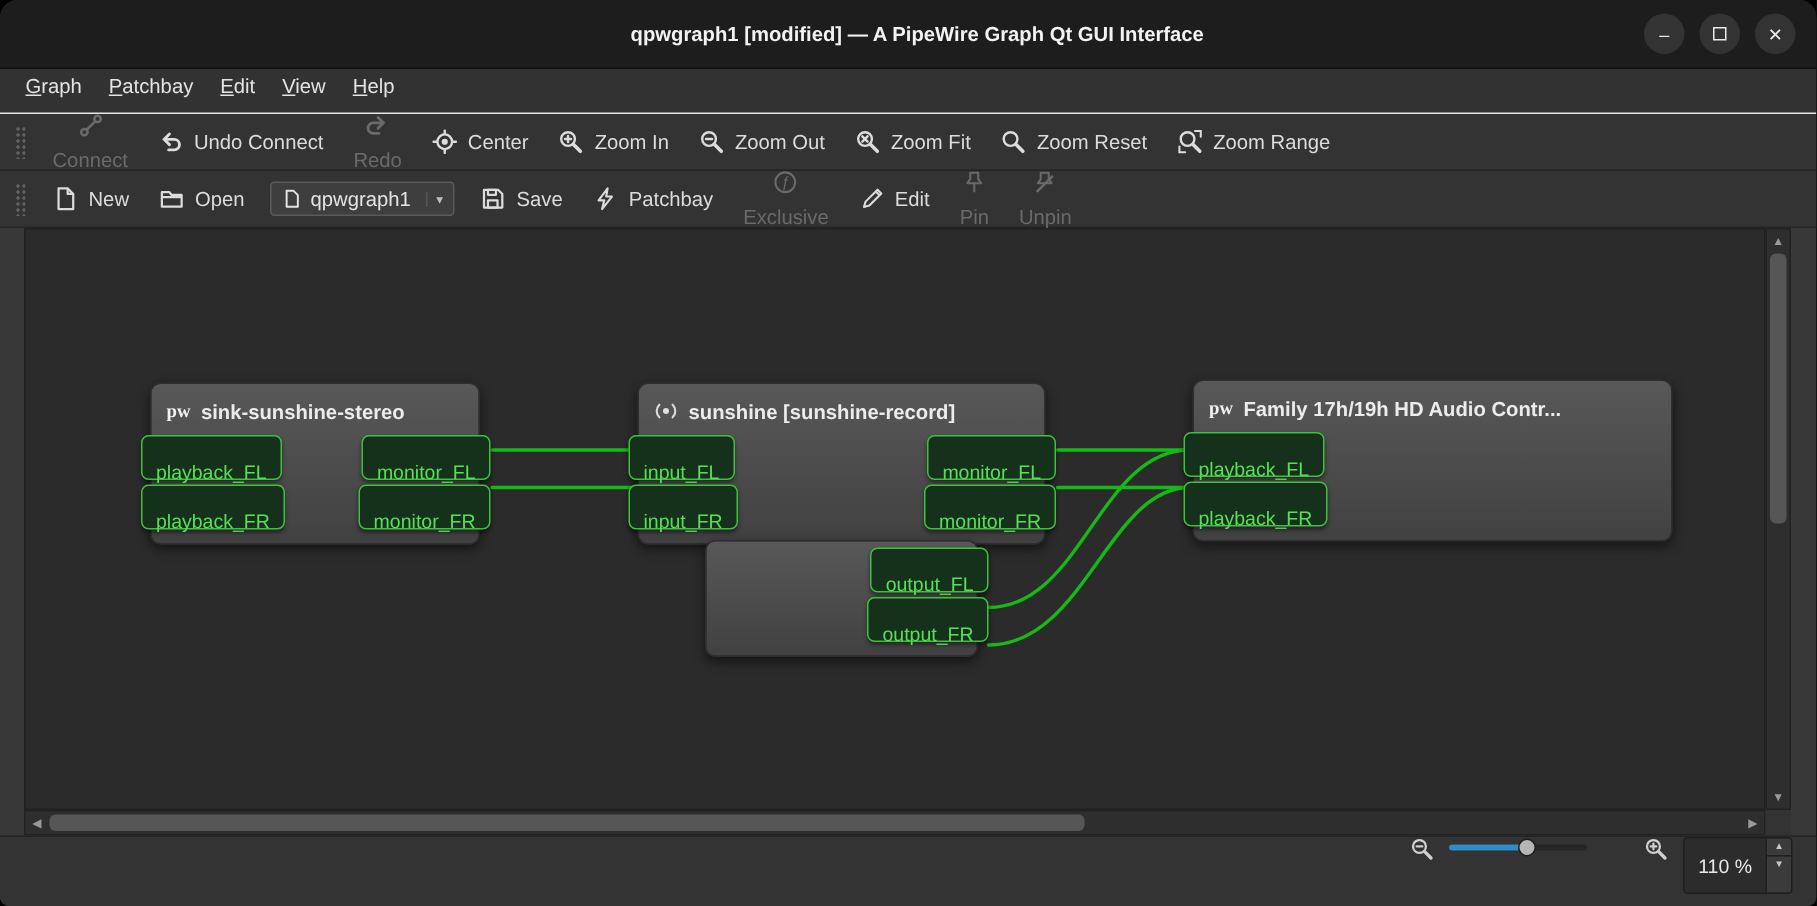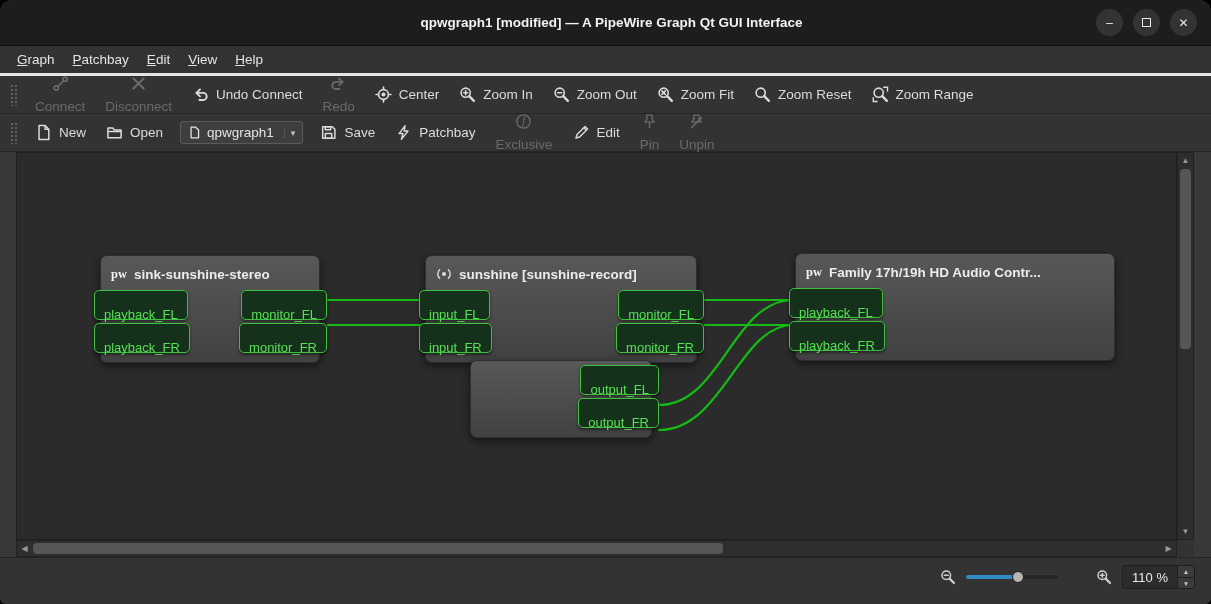--- a/index.html
+++ b/index.html
@@ -12,22 +12,22 @@
   
   .titlebar { height:46px; background:#1d1d1d; display:flex; align-items:center;
               justify-content:center; position:relative; border-bottom:1px solid #101010;padding-left:12px; }
   .title { color:#f2f2f2; font-weight:bold; font-size:13.5px; }
   .winbtns { position:absolute; right:14px; top:0; height:100%; display:flex; align-items:center; gap:10px; }
   .wbtn { width:27px; height:27px; border-radius:50%; background:#333333; color:#e9e9e9;
           display:flex; align-items:center; justify-content:center; font-size:12px; line-height:1; }
   .maxglyph { width:9px; height:9px; border:1.4px solid #e9e9e9; display:block; }
 
   
-  .menubar { height:30px; background:#323232; display:flex; align-items:center;
-             padding:0 8px; border-bottom:3px solid #e5e5e5; }
+  .menubar { height:30px; background:#323232; display:flex; 
+             padding:0 8px; border-bottom:1px solid #e5e5e5; }
   .menu-item { color:#e4e4e4; font-size:13.5px; padding:4px 9px; display:inline-block; }
   .menu-item::first-letter { text-decoration:underline; }
 
   
   .toolbar { height:38px; background:#333333; display:flex; align-items:center;
              border-bottom:1px solid #242424; padding:0 6px; gap:2px; }
   .thandle { width:7px; height:22px; margin:0 7px 0 4px;
              background-image:radial-gradient(circle,#606060 1px,transparent 1.2px);
              background-size:4px 4px; }
   .tbtn { display:flex; align-items:center; gap:7px; color:#dcdcdc; font-size:13.5px;
@@ -68,21 +68,21 @@
              background:#2e2e2e; border:1px solid #222; }
   .corner  { position:absolute; left:1177px; top:540px; width:17px; height:17px; background:#333; }
   .sarrow { position:absolute; color:#9a9a9a; font-size:8px; width:15px; height:15px;
             display:flex; align-items:center; justify-content:center; }
   .vhandle { position:absolute; left:2px; top:16px; width:11px; height:180px; background:#565656; border-radius:4px; }
   .hhandle { position:absolute; top:2px; left:16px; width:690px; height:11px; background:#565656; border-radius:4px; }
 
   
   .statusbar { position:absolute; left:0; top:557px; width:1211px; height:47px;
                background:#333333; border-top:1px solid #242424; }
-  .zoomctl { position:absolute; right:16px; top:0; height:38px; display:flex; align-items:center; gap:10px; color:#cfcfcf; }
+  .zoomctl { position:absolute; right:16px; top:0; height:38px; display:flex; gap:10px; color:#cfcfcf; }
   .slider { position:relative; width:92px; height:14px; }
   .slider .groove { position:absolute; top:5px; left:0; width:100%; height:4px; background:#262626; border-radius:2px; }
   .slider .fill { position:absolute; top:5px; left:0; width:55%; height:4px; background:#308cc6; border-radius:2px; }
   .slider .knob { position:absolute; top:1px; left:50%; width:12px; height:12px; background:#b5b5b5;
                   border-radius:50%; border:1px solid #1c1c1c; }
   .spinbox { display:flex; align-items:stretch; background:#2c2c2c; border:1px solid #1f1f1f; border-radius:3px; overflow:hidden; }
   .spinval { color:#eaeaea; font-size:13px; padding:3px 9px; display:flex; align-items:center; }
   .spincol { display:flex; flex-direction:column; border-left:1px solid #1f1f1f; background:#3b3b3b; }
   .spinbtn { width:16px; height:11px; font-size:6.5px; color:#c5c5c5; display:flex; align-items:center; justify-content:center; }
   .spinbtn + .spinbtn { border-top:1px solid #1f1f1f; }
@@ -122,29 +122,20 @@
       <span class="icn">
           <svg viewBox="0 0 16 16" stroke="currentColor" fill="none" stroke-width="1.6" stroke-linecap="round">
             <circle cx="4" cy="12.3" r="2"></circle>
             <circle cx="12.3" cy="4" r="2"></circle>
             <line x1="5.7" y1="10.6" x2="10.6" y2="5.7"></line>
           </svg>
         </span>
       <span>Connect</span>
     </div>
 
-    <div class="tbtn disabled">
-      <span class="icn">
-          <svg viewBox="0 0 16 16" stroke="currentColor" fill="none" stroke-width="2" stroke-linecap="round">
-            <line x1="3.2" y1="3.2" x2="12.8" y2="12.8"></line>
-            <line x1="12.8" y1="3.2" x2="3.2" y2="12.8"></line>
-          </svg>
-        </span>
-      <span>Disconnect</span>
-    </div>
 
     <div class="tbtn">
       <span class="icn">
           <svg viewBox="0 0 16 16" stroke="currentColor" fill="none" stroke-width="1.8" stroke-linecap="round">
             <path d="M4.5 6.5 H10.5 a3.3 3.3 0 0 1 0 6.6 H7"></path>
             <path d="M7.5 3.2 L4.2 6.5 L7.5 9.8"></path>
           </svg>
         </span>
       <span>Undo Connect</span>
     </div>

